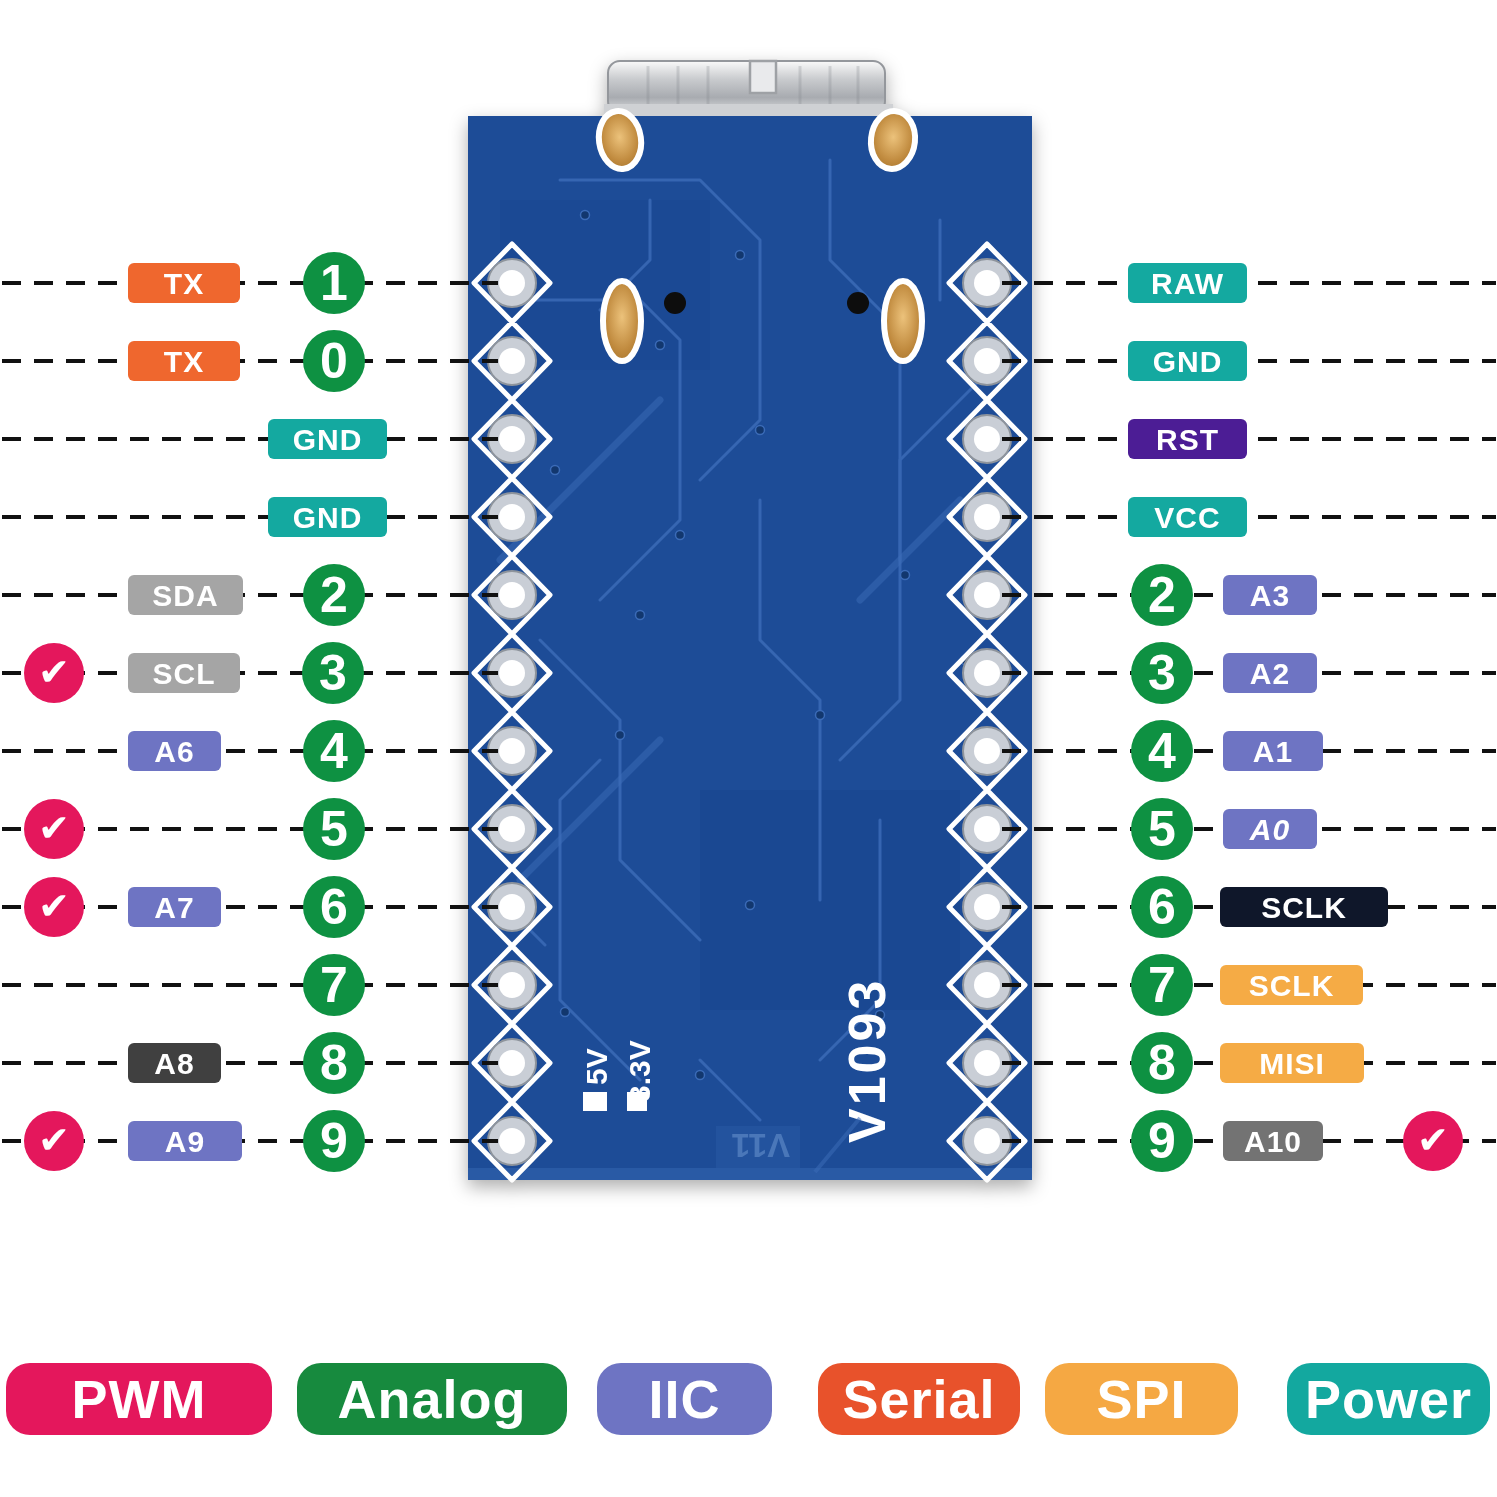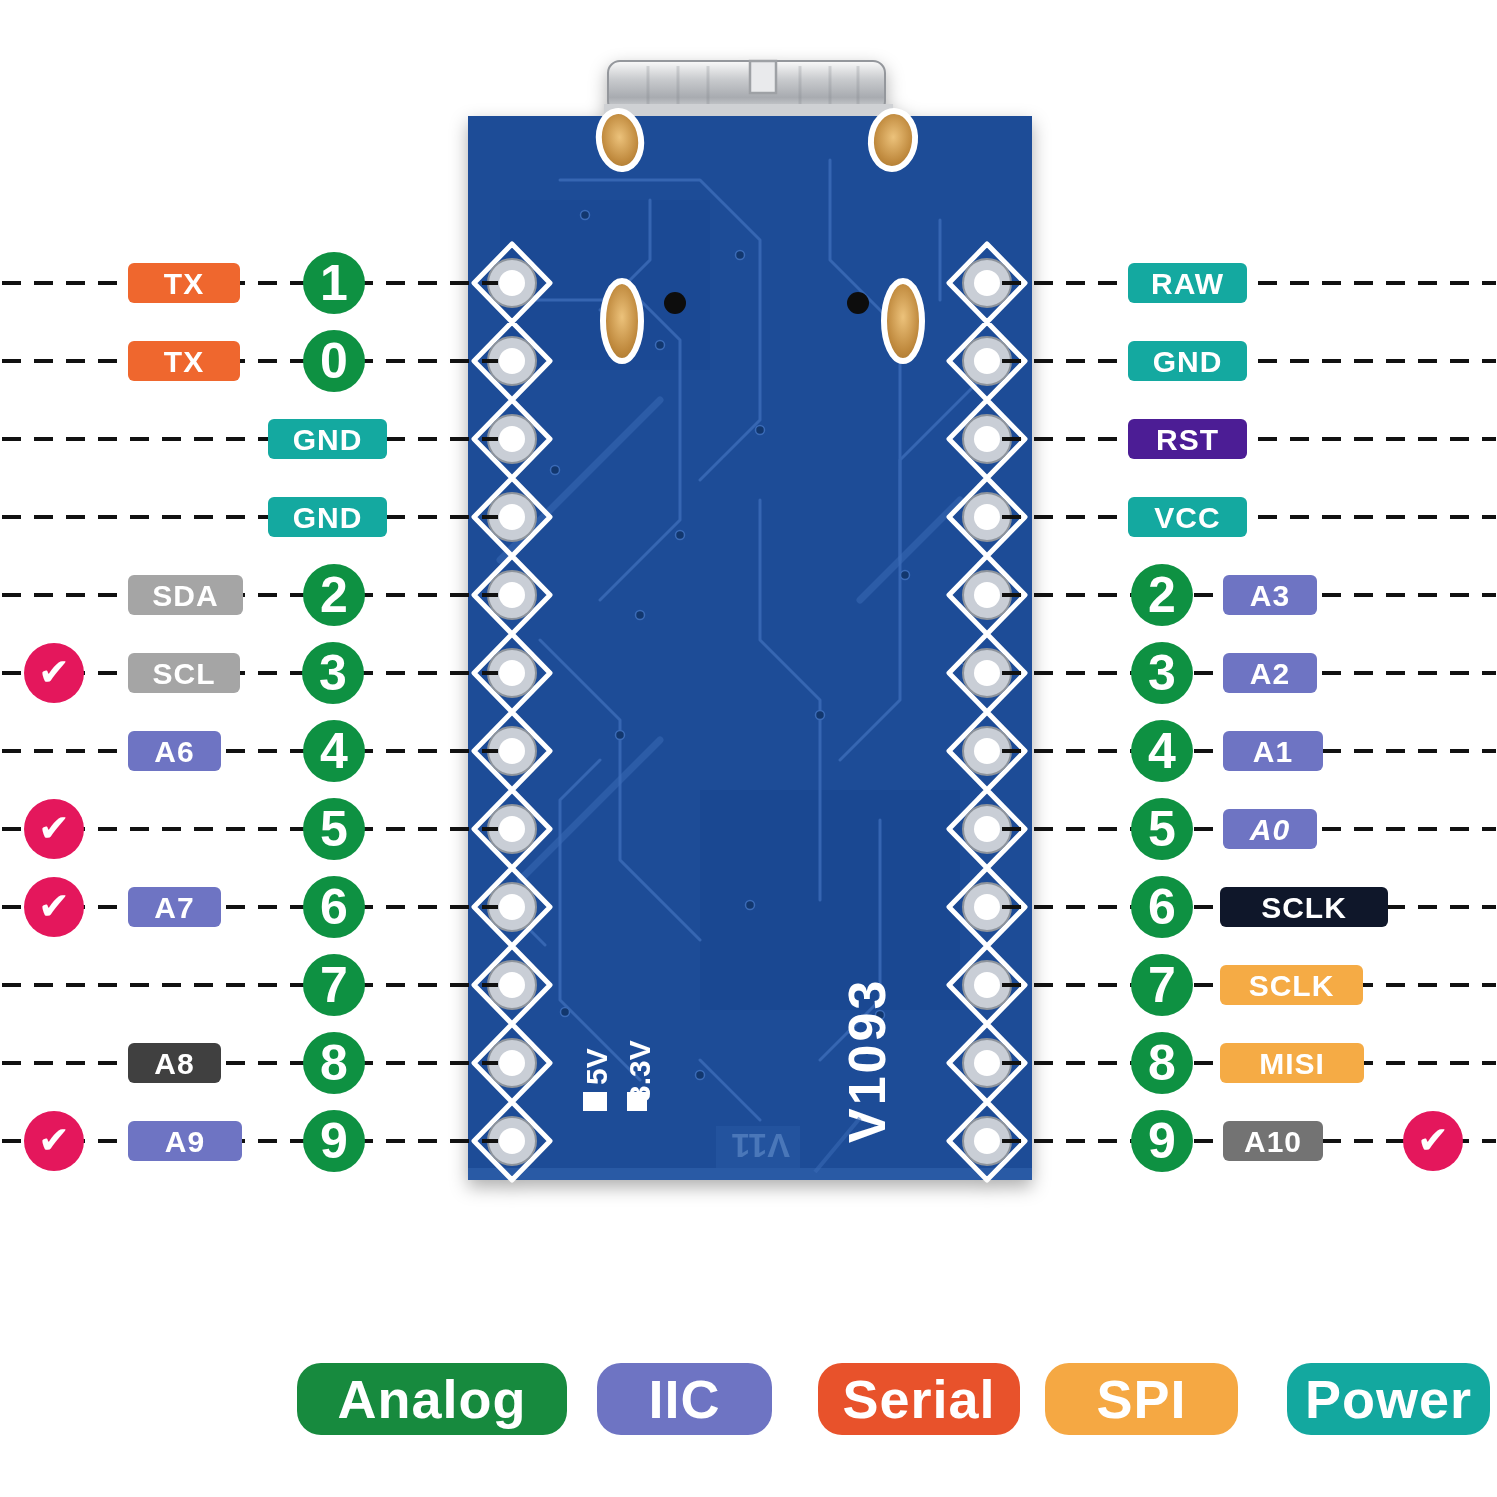--- a/index.html
+++ b/index.html
@@ -275,19 +275,20 @@
 <div class="pincircle" style="left: 1131px; top: 954px; background: rgb(14, 145, 66);">7</div>
 <div class="chip" style="left: 1220px; top: 965px; width: 143px; background: rgb(245, 171, 69);">SCLK</div>
 
 <div class="pincircle" style="left: 1131px; top: 1032px; background: rgb(14, 145, 66);">8</div>
 <div class="chip" style="left: 1220px; top: 1043px; width: 144px; background: rgb(245, 171, 69);">MISI</div>
 
 <div class="pincircle" style="left: 1131px; top: 1110px; background: rgb(14, 145, 66);">9</div>
 <div class="chip" style="left: 1223px; top: 1121px; width: 100px; background: #737373;">A10</div>
 <div class="checkmark" style="left: 1403px; top: 1111px; background: rgb(228, 23, 92);"></div>
 
+<div class="legend-chip" style="left: 6px; width: 266px; background: rgb(228, 23, 92);">PWM</div>
 <div class="legend-chip" style="left: 297px; width: 270px; background: rgb(23, 138, 62);">Analog</div>
 <div class="legend-chip" style="left: 818px; width: 202px; background: rgb(232, 82, 43);">Serial</div>
 <div class="legend-chip" style="left: 597px; width: 175px; background: rgb(110, 116, 195);">IIC</div>
 <div class="legend-chip" style="left: 1045px; width: 193px; background: rgb(245, 168, 67);">SPI</div>
 <div class="legend-chip" style="left: 1287px; width: 203px; background: rgb(19, 168, 159);">Power</div>
 
 </div>
 
 </body></html>

